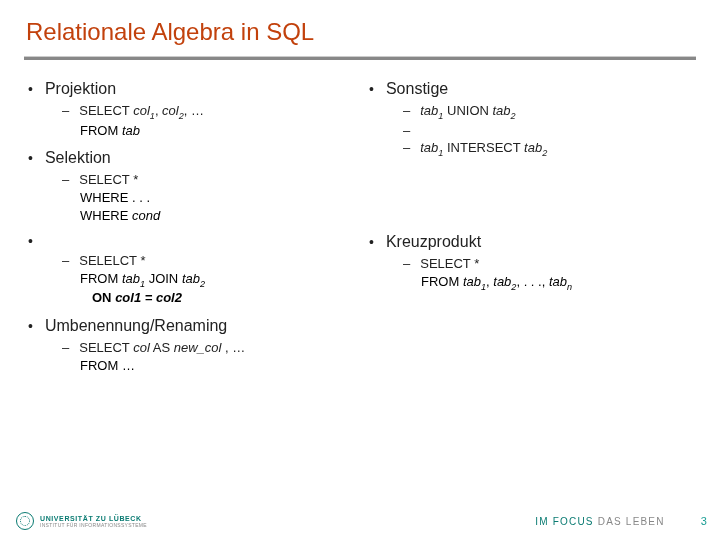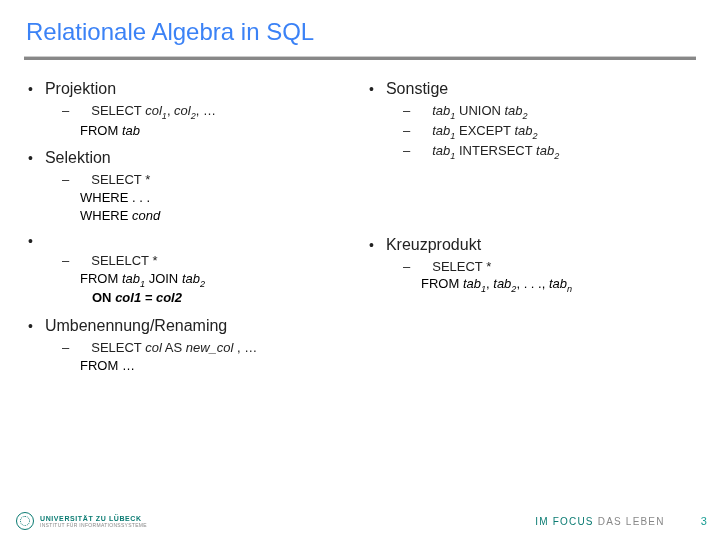--- a/index.html
+++ b/index.html
@@ -13,21 +13,21 @@
   }
   .slide {
     width: 100%;
     height: 100%;
     padding: 18px 24px 0 24px;
     position: relative;
   }
   .title {
     font-size: 24px;
     font-weight: 400;
-    color: #3b82f6;
+    color: #c2410c;
     margin-bottom: 10px;
     padding-left: 2px;
   }
   .rule {
     height: 4px;
     background: #888;
     border-top: 1px solid #ccc;
     margin: 0 0 18px 0;
   }
   .columns {
@@ -62,21 +62,20 @@
     gap: 10px;
     font-size: 13px;
     color: #222;
     line-height: 1.35;
   }
   .dash {
     color: #222;
   }
   .code {
     font-family: Arial, Helvetica, sans-serif;
-    margin-left: 12px;
   }
   .it { font-style: italic; }
   sub { font-size: 0.7em; vertical-align: sub; font-style: italic; }
   .subcont {
     padding-left: 18px;
     font-size: 13px;
     line-height: 1.35;
   }
   .subcont .it { font-style: italic; }
   .footer {
@@ -225,23 +224,20 @@
       </div>
       <div class="sub">
         <div class="subline">
           <span class="dash">–</span>
           <span class="code">
             <span class="it">tab</span><sub>1</sub><span> UNION </span><span class="it">tab</span><sub>2</sub>
           </span>
         </div>
         <div class="subline">
           <span class="dash">–</span>
-          <span class="code">
-            <span class="it">tab</span><sub>1</sub><span> EXCEPT </span><span class="it">tab</span><sub>2</sub>
-          </span>
         </div>
         <div class="subline">
           <span class="dash">–</span>
           <span class="code">
             <span class="it">tab</span><sub>1</sub><span> INTERSECT </span><span class="it">tab</span><sub>2</sub>
           </span>
         </div>
       </div>
 
       <div class="spacer-lg"></div>

